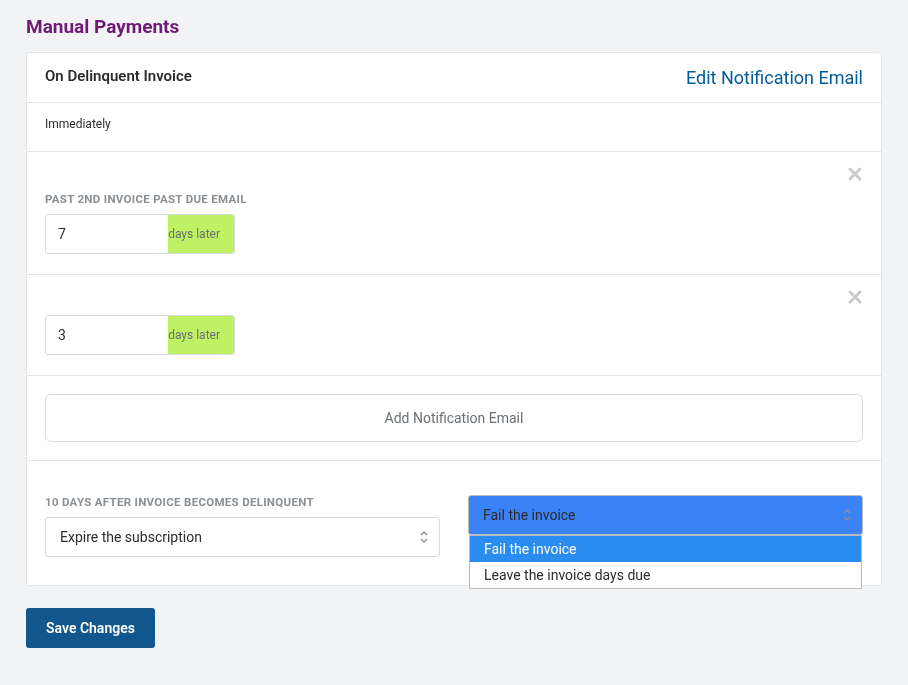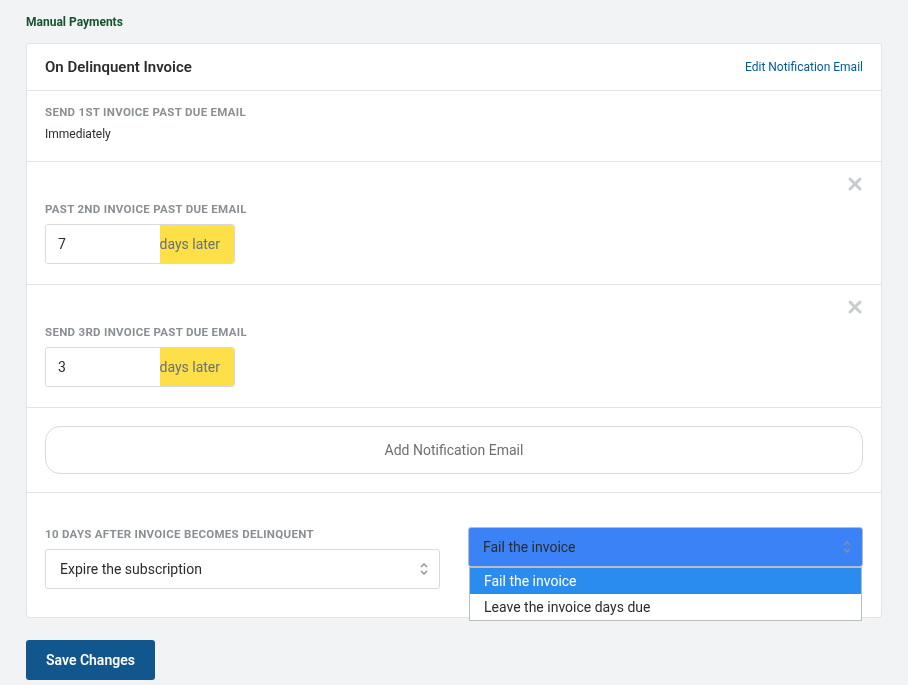--- a/index.html
+++ b/index.html
@@ -8,45 +8,44 @@
     padding: 0;
     background: #f2f3f4;
     font-family: -apple-system, BlinkMacSystemFont, "Segoe UI", Roboto, "Helvetica Neue", Arial, sans-serif;
     color: #2c2c2c;
     width: 908px;
   }
   .page {
     padding: 15px 26px 30px 26px;
   }
   h2.page-title {
-    font-size: 12px;
+    font-size: 19px;
     font-weight: 700;
-    color: #14532d;
+    color: #701a75;
     margin: 0 0 14px 0;
   }
   .card {
     background: #fff;
     border: 1px solid #e2e4e6;
     border-radius: 3px;
   }
   .card-header {
     display: flex;
     justify-content: space-between;
-    align-items: center;
     padding: 14px 18px;
     border-bottom: 1px solid #e2e4e6;
   }
   .card-header-title {
     font-size: 15px;
     font-weight: 600;
     color: #2c2c2c;
   }
   .edit-link {
     color: #005b9a;
-    font-size: 12px;
+    font-size: 18px;
     text-decoration: none;
     cursor: pointer;
   }
   .section {
     padding: 14px 18px 20px 18px;
     border-bottom: 1px solid #e2e4e6;
     position: relative;
   }
   .section.with-close {
     padding-top: 40px;
@@ -86,37 +85,37 @@
     border: none;
     outline: none;
     padding: 0 12px;
     font-size: 14px;
     width: 100px;
     flex: 1;
     color: #2c2c2c;
     font-family: inherit;
   }
   .input-group .suffix {
-    background: #fde047;
+    background: #bef264;
     display: flex;
     align-items: center;
     padding: 0 14px 0 0;
-    font-size: 14px;
+    font-size: 12px;
     color: #6b7074;
   }
   .add-section {
     padding: 18px;
     border-bottom: 1px solid #e2e4e6;
   }
   .add-btn {
     width: 100%;
     height: 48px;
     border: 1px solid #d7dbdd;
     background: #fff;
-    border-radius: 15px;
+    border-radius: 6px;
     font-size: 14px;
     color: #6b7074;
     cursor: pointer;
     font-family: inherit;
   }
   .final-section {
     padding: 34px 18px 28px 18px;
     display: flex;
     gap: 28px;
     position: relative;
@@ -190,21 +189,20 @@
 <div class="page">
   <h2 class="page-title">Manual Payments</h2>
 
   <div class="card">
     <div class="card-header">
       <div class="card-header-title">On Delinquent Invoice</div>
       <a class="edit-link">Edit Notification Email</a>
     </div>
 
     <div class="section">
-      <div class="field-label">SEND 1ST INVOICE PAST DUE EMAIL</div>
       <div class="field-value-static">Immediately</div>
     </div>
 
     <div class="section with-close">
       <div class="close-btn">
         <span>
           <svg viewBox="0 0 16 16" fill="currentColor">
               <path d="M3 3 L13 13 M13 3 L3 13" stroke="currentColor" stroke-width="3" stroke-linecap="round"></path>
             </svg>
         </span>
@@ -217,21 +215,20 @@
     </div>
 
     <div class="section with-close">
       <div class="close-btn">
         <span>
           <svg viewBox="0 0 16 16" fill="currentColor">
               <path d="M3 3 L13 13 M13 3 L3 13" stroke="currentColor" stroke-width="3" stroke-linecap="round"></path>
             </svg>
         </span>
       </div>
-      <div class="field-label">SEND 3RD INVOICE PAST DUE EMAIL</div>
       <div class="input-group">
         <input type="text" value="3" style="">
         <div class="suffix">days later</div>
       </div>
     </div>
 
     <div class="add-section">
       <button class="add-btn">Add Notification Email</button>
     </div>
 

